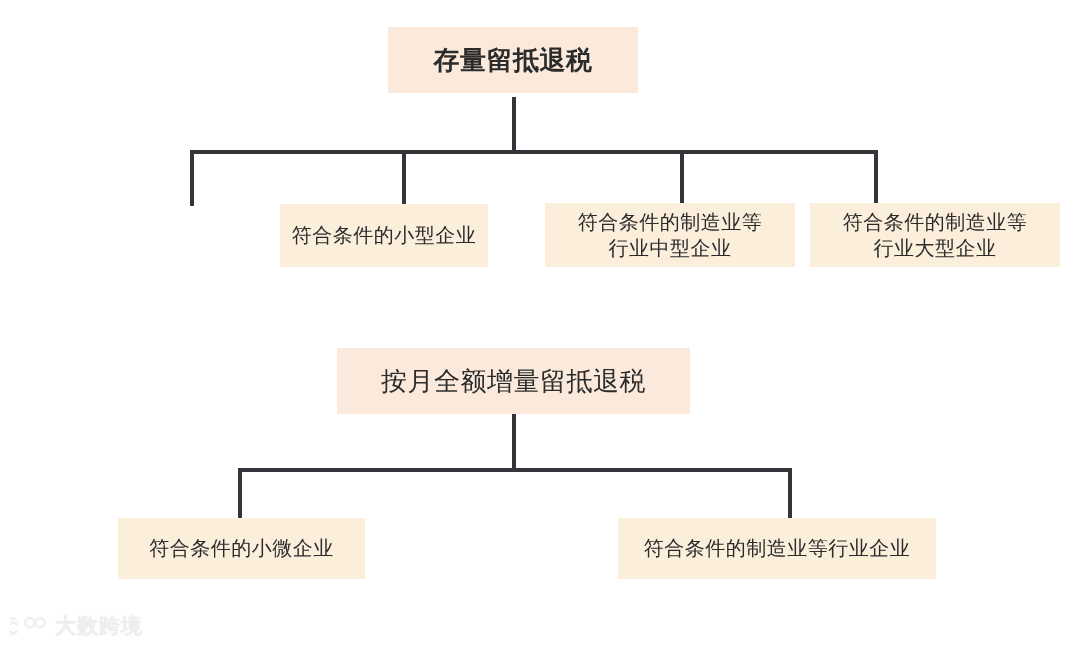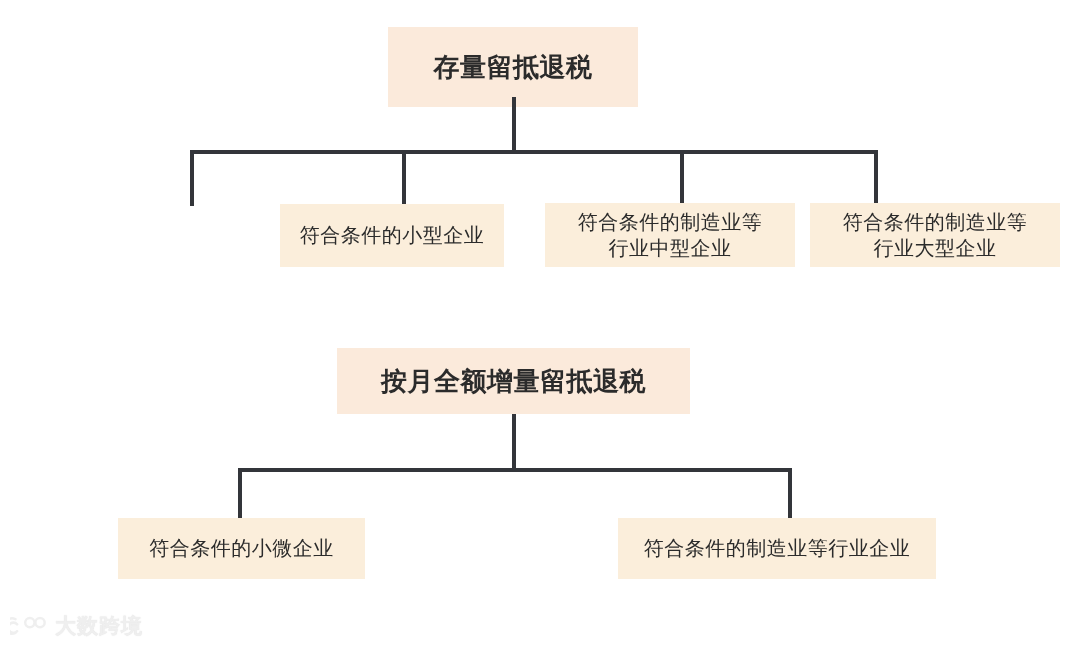--- a/index.html
+++ b/index.html
@@ -42,31 +42,31 @@
     background: #fbeadb;
     font-weight: 700;
   }
   .node-text {
     display: block;
     white-space: pre-line;
   }
 
   
   #node-root-1 {
-    left: 388px; top: 27px; width: 250px; height: 80px;
+    left: 388px; top: 27px; width: 250px; height: 66px;
     font-size: 26px; font-weight: 700;
   }
   #node-root-2 {
     left: 337px; top: 348px; width: 353px; height: 66px;
-    font-size: 26px; font-weight: 700;
+    font-size: 26px; font-weight: 400;
   }
 
   
   #node-a1 { left: 17px;  top: 204px; width: 248px; height: 63px; font-size: 20px; }
-  #node-a2 { left: 280px; top: 204px; width: 224px; height: 63px; font-size: 20px; }
+  #node-a2 { left: 280px; top: 204px; width: 208px; height: 63px; font-size: 20px; }
   #node-a3 { left: 545px; top: 203px; width: 250px; height: 64px; font-size: 20px; }
   #node-a4 { left: 810px; top: 203px; width: 250px; height: 64px; font-size: 20px; }
 
   
   #node-b1 { left: 118px; top: 518px; width: 247px; height: 61px; font-size: 20px; }
   #node-b2 { left: 618px; top: 518px; width: 318px; height: 61px; font-size: 20px; }
 
   
   .line {
     position: absolute;

